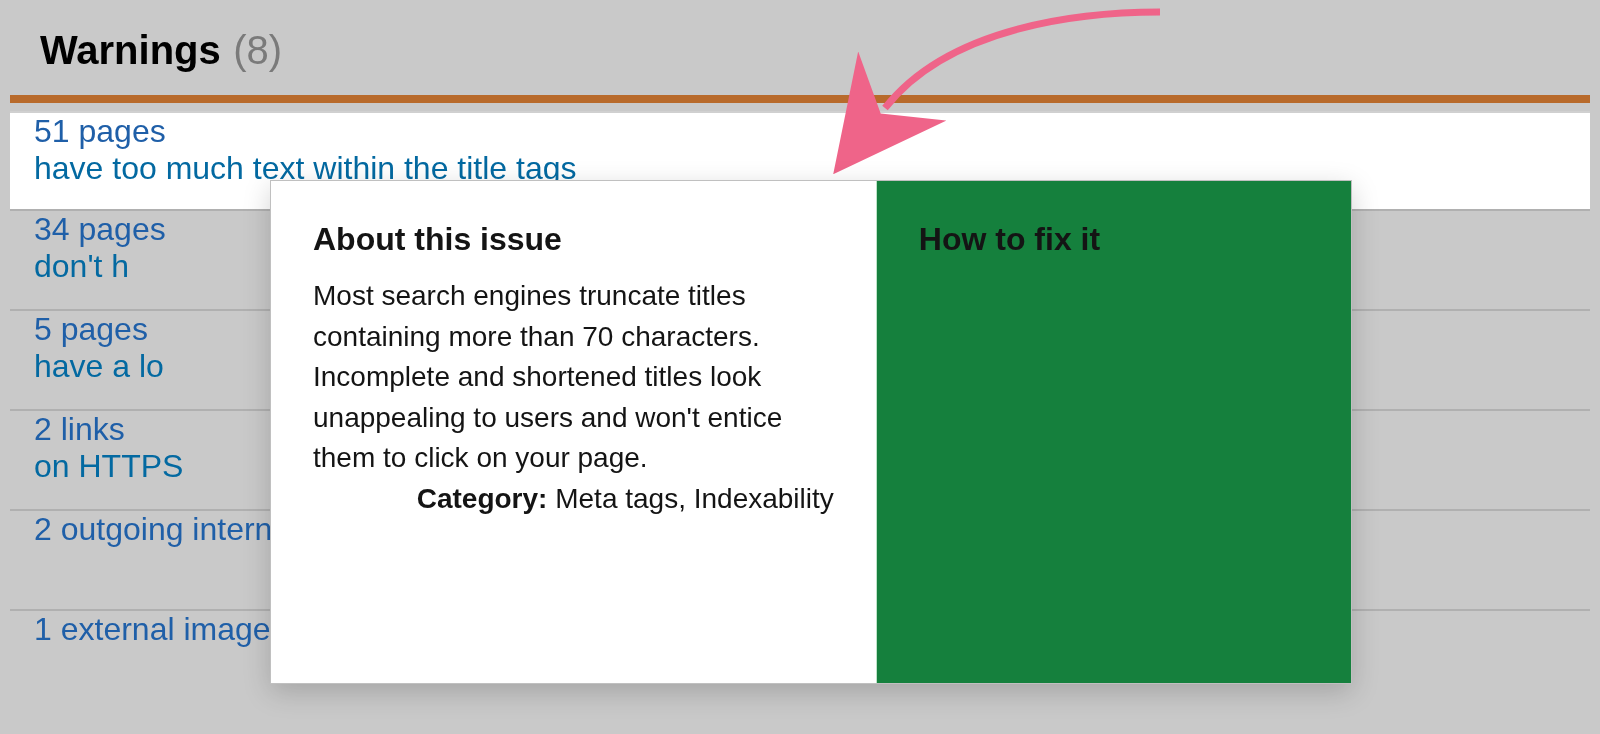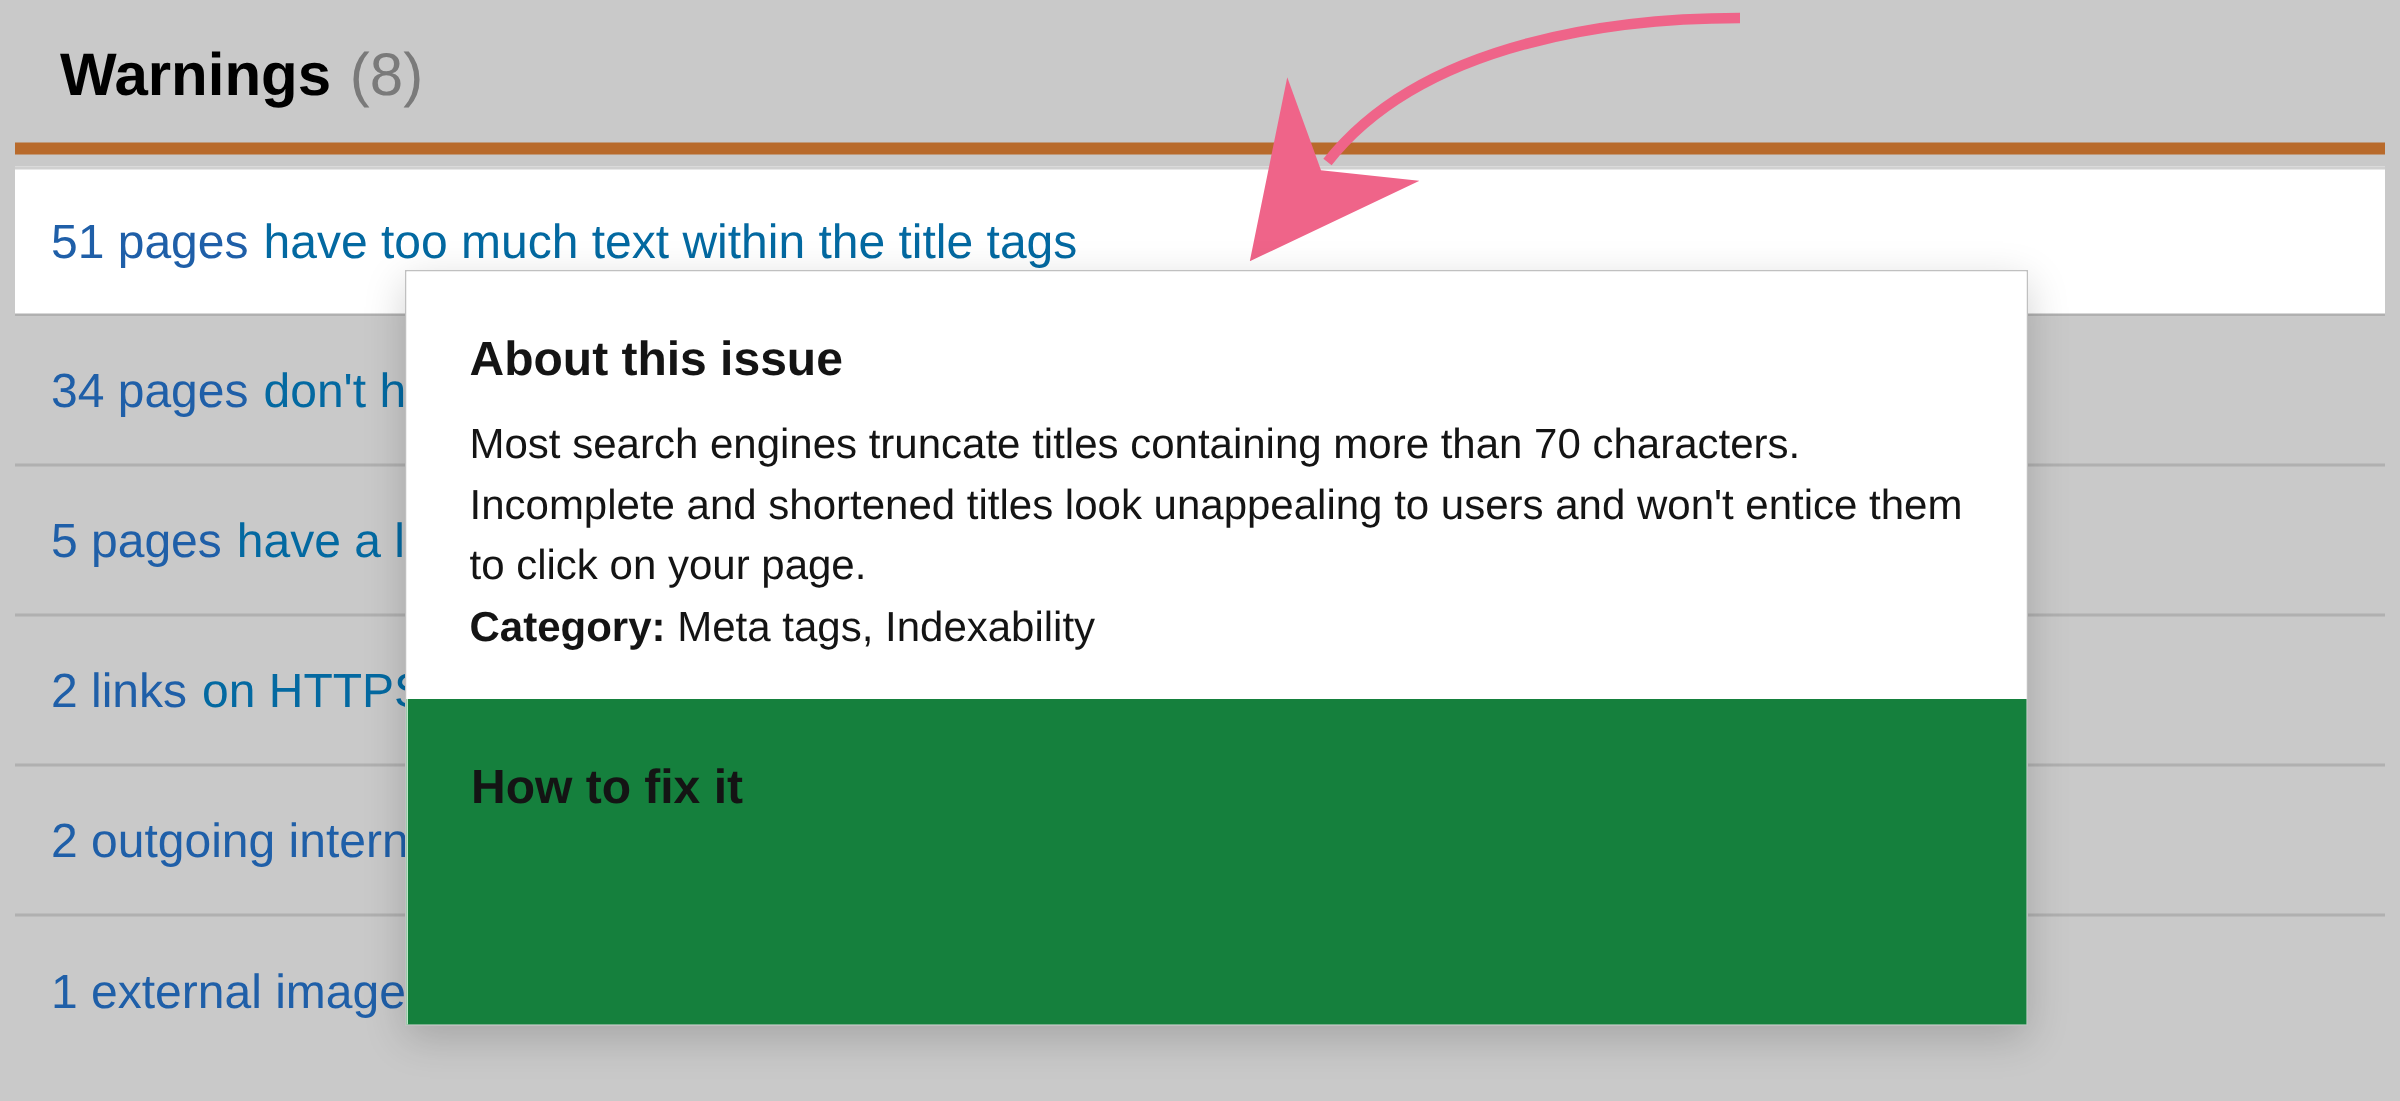--- a/index.html
+++ b/index.html
@@ -6,40 +6,40 @@
   html, body { width: 1600px; height: 734px; font-family: -apple-system, BlinkMacSystemFont, "Segoe UI", Helvetica, Arial, sans-serif; background: #cfcfcf; overflow: hidden; }
   .page { position: relative; width: 100%; height: 100%; background: #c9c9c9; }
 
   .header { padding: 28px 40px 16px 40px; }
   .header-title { font-size: 40px; font-weight: 700; color: #000000; display: inline; }
   .header-count { font-size: 40px; font-weight: 400; color: #7a7a7a; display: inline; margin-left: 8px; }
 
   .orange-bar { height: 8px; background: #b86a2b; margin: 6px 10px 0 10px; }
 
   .issues { margin: 0 10px 0 10px; }
-  .issue-row { display: flex; align-items: center; height: 100px; padding: 0 24px; font-size: 32px; color: #1a1a1a; border-bottom: 2px solid #b0b0b0; }
+  .issue-row { display: flex; height: 100px; padding: 0 24px; font-size: 32px; color: #1a1a1a; border-bottom: 2px solid #b0b0b0; flex-direction: column; }
   .issue-row.active { background: #ffffff; margin-top: 8px; border-top: 2px solid #d0d0d0; }
   .issue-link { color: #1f5fa8; text-decoration: none; margin-right: 10px; }
   .issue-text { color: #0369a1; }
   .how-link { margin-left: 36px; color: #6b6b6b; border-bottom: 2px dashed #a0a0a0; padding-bottom: 2px; }
 
   
   .arrow-wrap { position: absolute; left: 830px; top: 0px; width: 370px; height: 135px; pointer-events: none; }
   .arrow-wrap svg { width: 100%; height: 100%; overflow: visible; }
 
   
-  .popover { position: absolute; top: 180px; left: 270px; right: 248px; bottom: 50px; display: flex; background: #fff; border: 1px solid #c0c0c0; box-shadow: 0 8px 26px rgba(0,0,0,0.18); flex-direction: column; }
+  .popover { position: absolute; top: 180px; left: 270px; right: 248px; bottom: 50px; display: flex; background: #fff; border: 1px solid #c0c0c0; box-shadow: 0 8px 26px rgba(0,0,0,0.18); }
   .popover-left { flex: 0 0 56%; padding: 40px 42px 28px 42px; background: #fff; }
   .popover-right { flex: 1; padding: 40px 42px 28px 42px; background: #15803d; border-left: 1px solid #bde4c8; }
   .popover h3 { font-size: 32px; font-weight: 800; color: #141414; margin-bottom: 18px; }
   .popover p { font-size: 28px; line-height: 1.45; color: #141414; }
   .popover .para1 { margin-bottom: 0; }
   .popover .para2 { margin-bottom: 30px; }
   .popover .link { color: #2066b5; }
-  .cat-line { font-size: 28px; color: #141414; }
+  .cat-line { font-size: 28px; color: #141414; text-align: right; }
   .cat-line .catlabel { font-weight: 800; }
 </style>
 </head>
 <body>
 
 <div class="page">
 
   <div class="header">
     <span class="header-title">Warnings</span>
     <span class="header-count">(8)</span>

